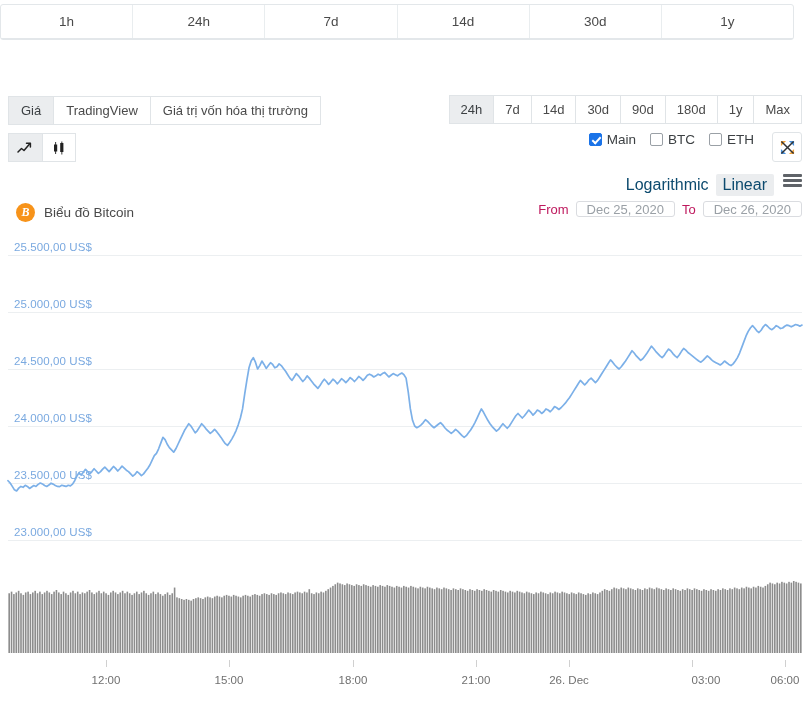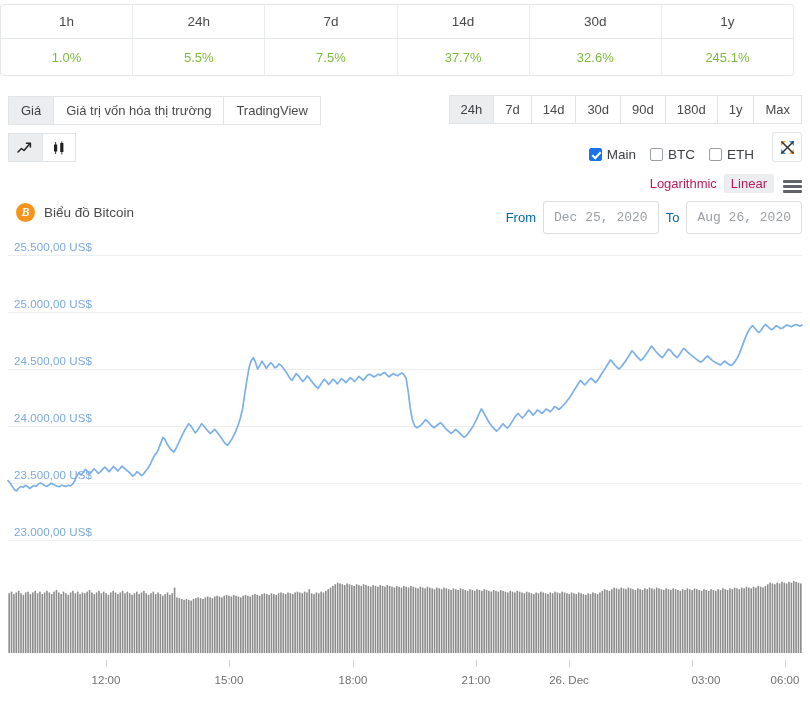--- a/index.html
+++ b/index.html
@@ -60,21 +60,21 @@
   .ranges-right .btn { padding: 0 11px; height: 29px; }
 
   .chart-type-row { left: 8px; top: 133px; }
   .chart-type-row .btn { width: 34px; padding: 0; height: 29px; }
 
   .icon-svg { display: block; }
 
   
   .series-row {
     position: absolute; right: 8px; top: 132px;
-    display: flex; align-items: flex-end; gap: 0;
+    display: flex; align-items: flex-start; gap: 0;
   }
   .cb-item { display: flex; align-items: center; margin-right: 14px; font-size: 13.5px; color: #3c4043; cursor: pointer; }
   .cb-box {
     width: 13px; height: 13px; border: 1px solid #9aa0a6; border-radius: 2px;
     background: #fff; margin-right: 5px; flex: 0 0 auto; position: relative;
   }
   .cb-box.checked { background: #1a73e8; border-color: #1a73e8; }
   .cb-box.checked::after {
     content: ""; position: absolute; left: 4px; top: 1px;
     width: 3px; height: 7px; border: solid #fff; border-width: 0 2px 2px 0;
@@ -82,37 +82,37 @@
   }
   .fs-btn {
     width: 30px; height: 30px; border: 1px solid #e0e4e7; border-radius: 3px;
     background: #fff; display: flex; align-items: center; justify-content: center;
     cursor: pointer; margin-left: 4px;
   }
 
   
   .scale-row {
     position: absolute; right: 8px; top: 174px;
-    display: flex; align-items: flex-end; font-size: 13px; color: #be185d;
+    display: flex; align-items: flex-start; font-size: 16px; color: #0c4a6e;
   }
   .scale-opt { padding: 2px 7px; cursor: pointer; border-radius: 2px; }
   .scale-opt.active { background: #ebedef; }
   .hamburger { margin-left: 9px; display: flex; flex-direction: column; justify-content: space-between; width: 19px; height: 13px; cursor: pointer; }
   .hamburger i { display: block; height: 3px; background: #5f6368; border-radius: 1px; }
 
   
   .date-row {
     position: absolute; right: 8px; top: 201px;
     display: flex; align-items: center; font-size: 13px; color: #9aa0a6;
   }
-  .date-label { margin: 0 7px; color: #0369a1; }
+  .date-label { margin: 0 7px; color: #be185d; }
   .date-input {
     border: 1px solid #dadce0; border-radius: 3px; background: #fff;
-    height: 33px; padding: 0 10px; font-size: 13px; color: #9aa0a6;
-    font-family: Liberation Mono, monospace;
+    height: 16px; padding: 0 10px; font-size: 13px; color: #9aa0a6;
+    font-family: Liberation Sans, sans-serif;
     display: flex; align-items: center;
   }
 
   
   .chart-title {
     position: absolute; left: 16px; top: 203px;
     display: flex; align-items: center; font-size: 13.5px; color: #4a4a4a;
   }
   .btc-logo {
     width: 19px; height: 19px; border-radius: 50%;
@@ -171,35 +171,27 @@
 
   <div class="stats-table">
     <div class="stats-row head">
       <div class="stats-cell">1h</div>
       <div class="stats-cell">24h</div>
       <div class="stats-cell">7d</div>
       <div class="stats-cell">14d</div>
       <div class="stats-cell">30d</div>
       <div class="stats-cell">1y</div>
     </div>
-    <div class="stats-row value">
-      <div class="stats-cell">1.0%</div>
-      <div class="stats-cell">5.5%</div>
-      <div class="stats-cell">7.5%</div>
-      <div class="stats-cell">37.7%</div>
-      <div class="stats-cell">32.6%</div>
-      <div class="stats-cell">245.1%</div>
-    </div>
   </div>
 
   <div class="ctl-bar tabs-left">
     <div class="btn-group">
       <div class="btn active">Giá</div>
+      <div class="btn">TradingView</div>
       <div class="btn">Giá trị vốn hóa thị trường</div>
-      <div class="btn">TradingView</div>
     </div>
   </div>
 
   <div class="ranges-right">
     <div class="btn-group">
       <div class="btn active">24h</div>
       <div class="btn">7d</div>
       <div class="btn">14d</div>
       <div class="btn">30d</div>
       <div class="btn">90d</div>
@@ -260,21 +252,21 @@
         <i></i>
         <i></i>
         <i></i>
       </span>
   </div>
 
   <div class="date-row">
     <span class="date-label">From</span>
     <span class="date-input">Dec 25, 2020</span>
     <span class="date-label">To</span>
-    <span class="date-input">Aug 26, 2020</span>
+    <span class="date-input">Dec 26, 2020</span>
   </div>
 
   <div class="chart-title">
     <span class="btc-logo">B</span>
     <span>Biểu đồ Bitcoin</span>
   </div>
 
   <div class="chart-area">
     <div id="gridlines">
         <div class="grid-line" style="top: 19px;"></div>

